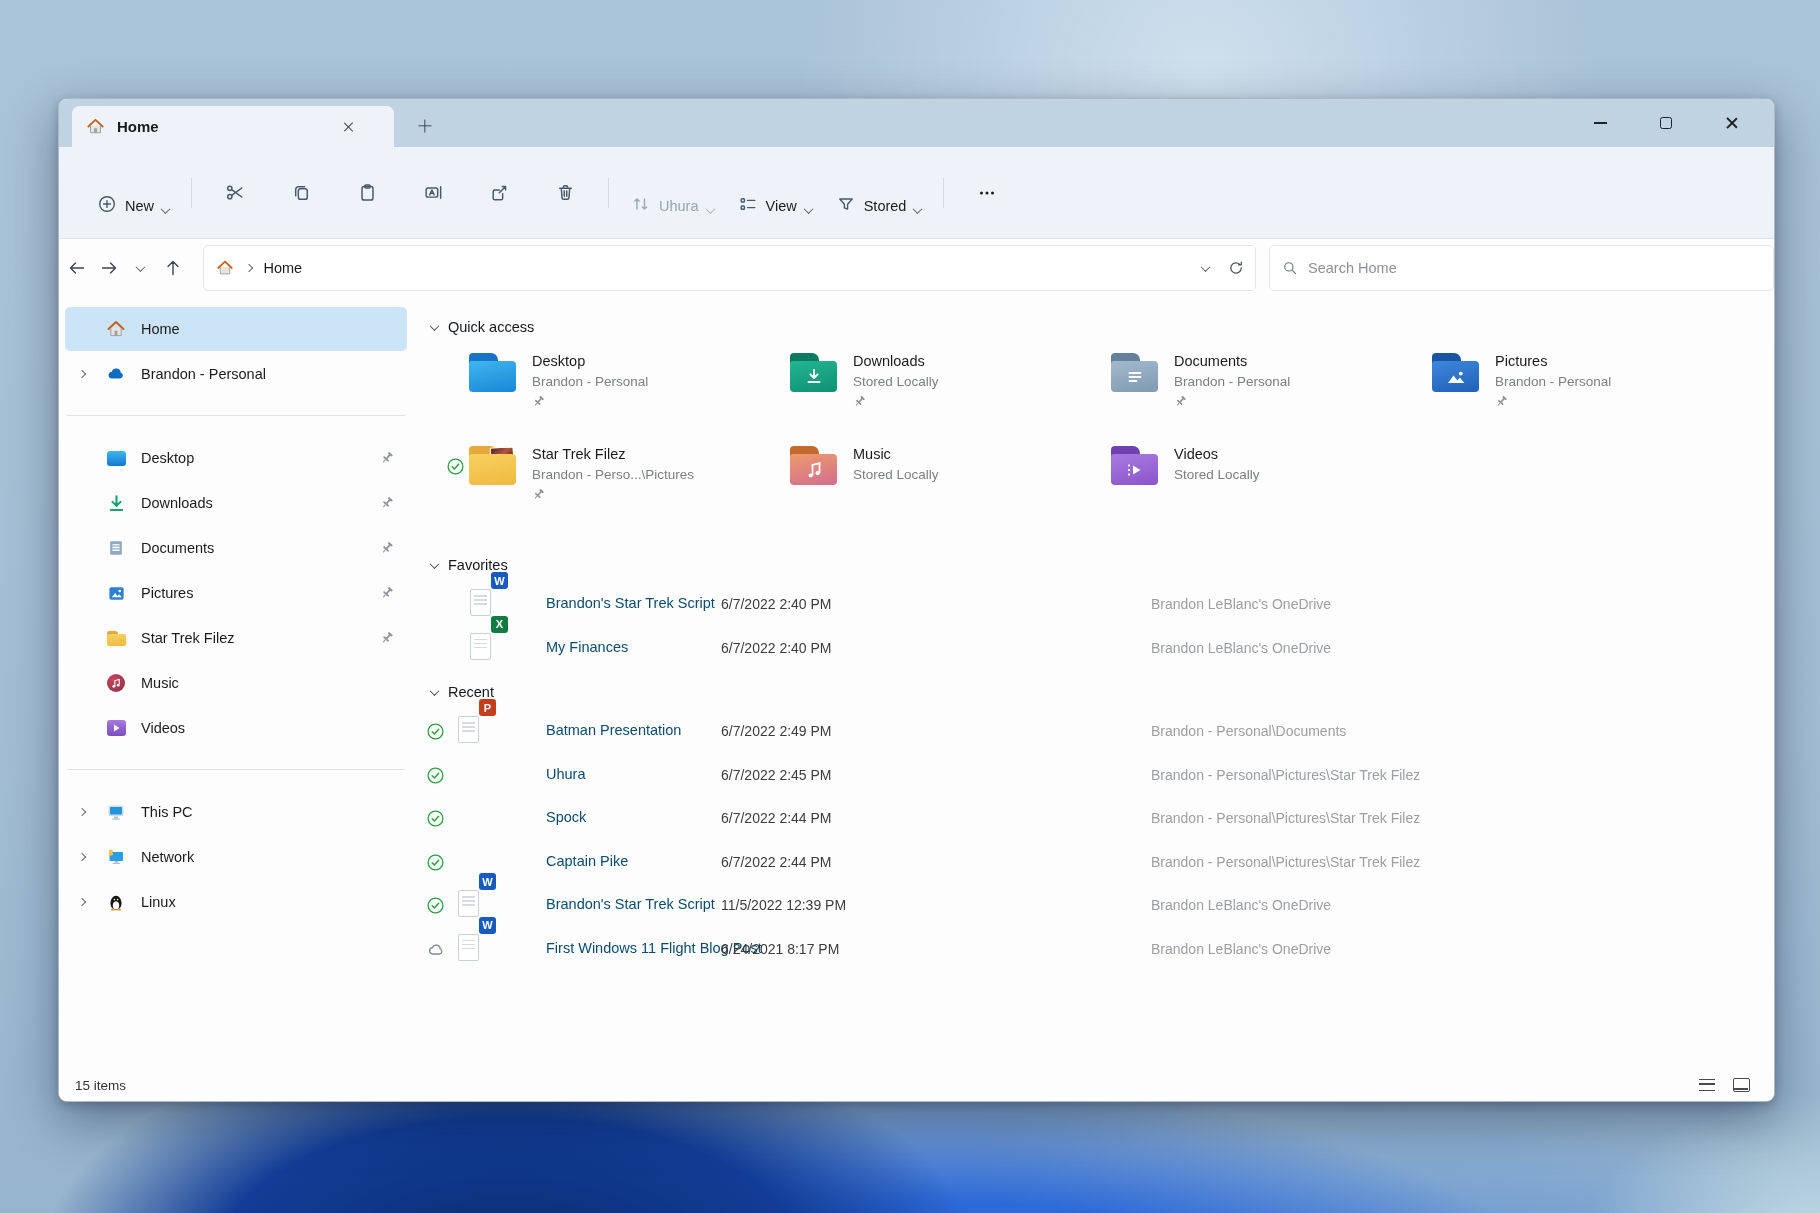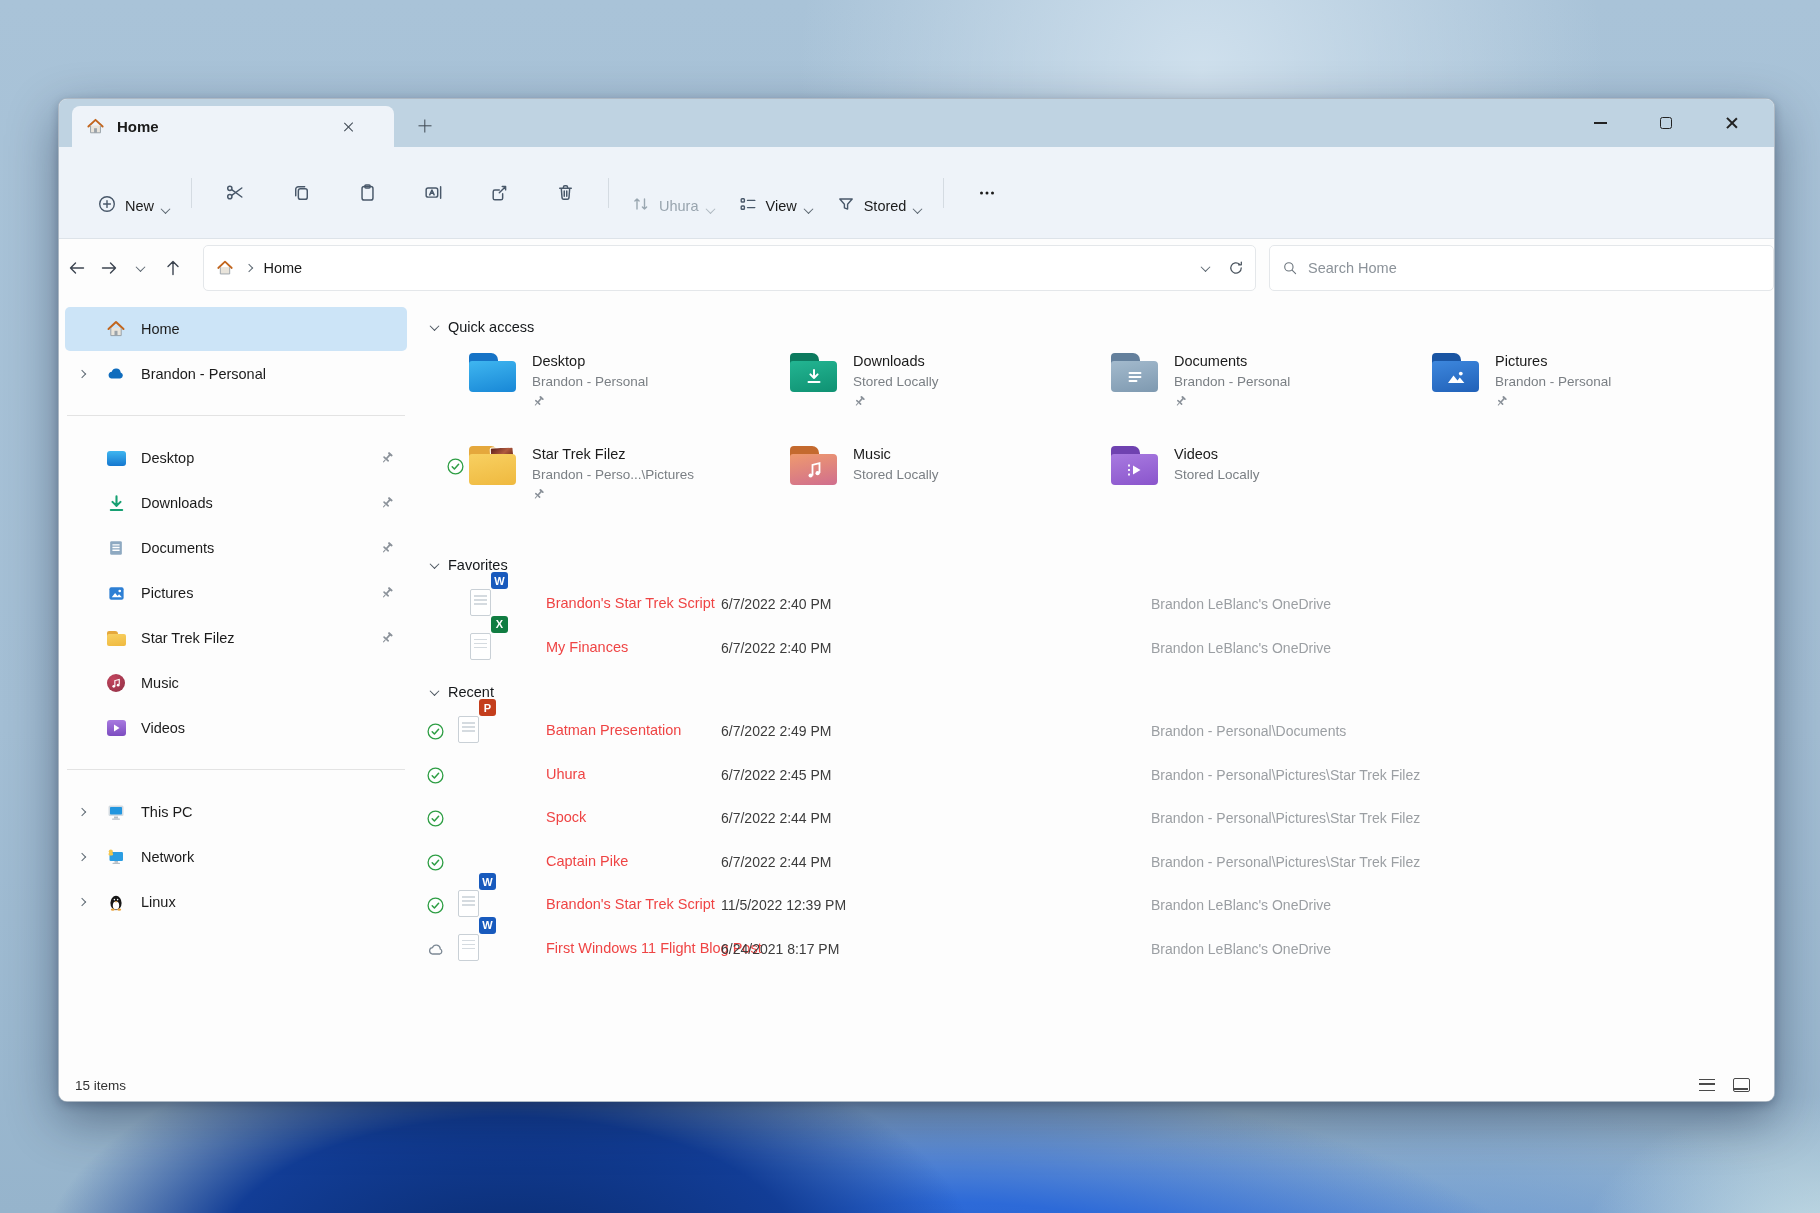--- a/index.html
+++ b/index.html
@@ -100,21 +100,21 @@
   .fol-stf       { --tb:#e5a83c; --f1:#f8d061; --f2:#efb93f; }
   .fol-music     { --tb:#c46a2e; --f1:#ef9a6e; --f2:#d06e8e; }
   .fol-videos    { --tb:#6f42b0; --f1:#a87ae0; --f2:#8a55cc; }
   .syncbadge { position:absolute; left:-22px; top:12px; }
   
   .lsection { margin-top:22px; }
   .lrow { position:relative; height:43.5px; }
   .lrow .badge { position:absolute; left:14px; top:13px; }
   .lrow .ficon { position:absolute; left:66px; top:6px; }
   .lrow .ficon2 { position:absolute; left:78px; top:6px; }
-  .fname { position:absolute; left:133px; top:12px; font-size:14.5px; color:#ef4444; }
+  .fname { position:absolute; left:133px; top:12px; font-size:14.5px; color:#0c4a6e; }
   .fdate { position:absolute; left:308px; top:13px; font-size:14px; color:#3c3c3c; }
   .floc  { position:absolute; left:738px; top:13px; font-size:14px; color:#9b9fa3; }
   .rowgap { height:10px; }
   
   .office { position:relative; width:27px; height:31px; }
   .office .page { position:absolute; right:0; top:0; width:21px; height:27px; background:#fff; border:1px solid #c9d0d6; border-radius:2px; }
   .office .page::before { content:""; position:absolute; left:3px; top:5px; width:13px; height:1.6px; background:#d5dbe0; box-shadow:0 4px 0 #d5dbe0, 0 8px 0 #d5dbe0; }
   .office .sq { position:absolute; left:0; bottom:0; width:17px; height:17px; border-radius:3px; color:#fff; font-size:11px; font-weight:bold; display:flex; align-items:center; justify-content:center; }
   .office.word .sq { background:#185abd; }
   .office.excel .sq { background:#107c41; }

